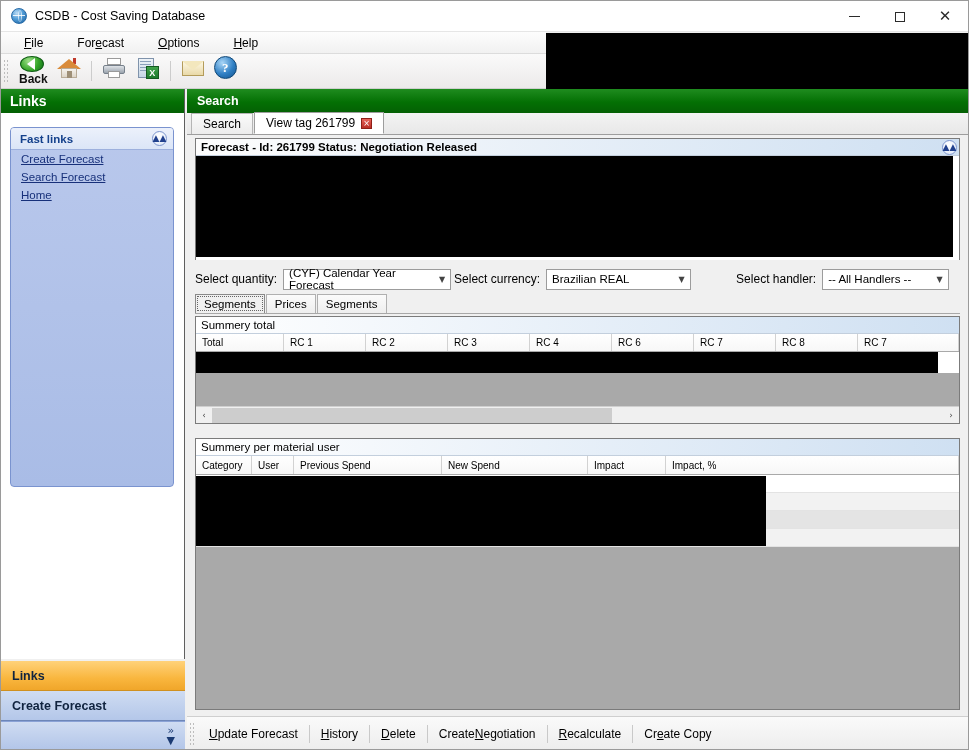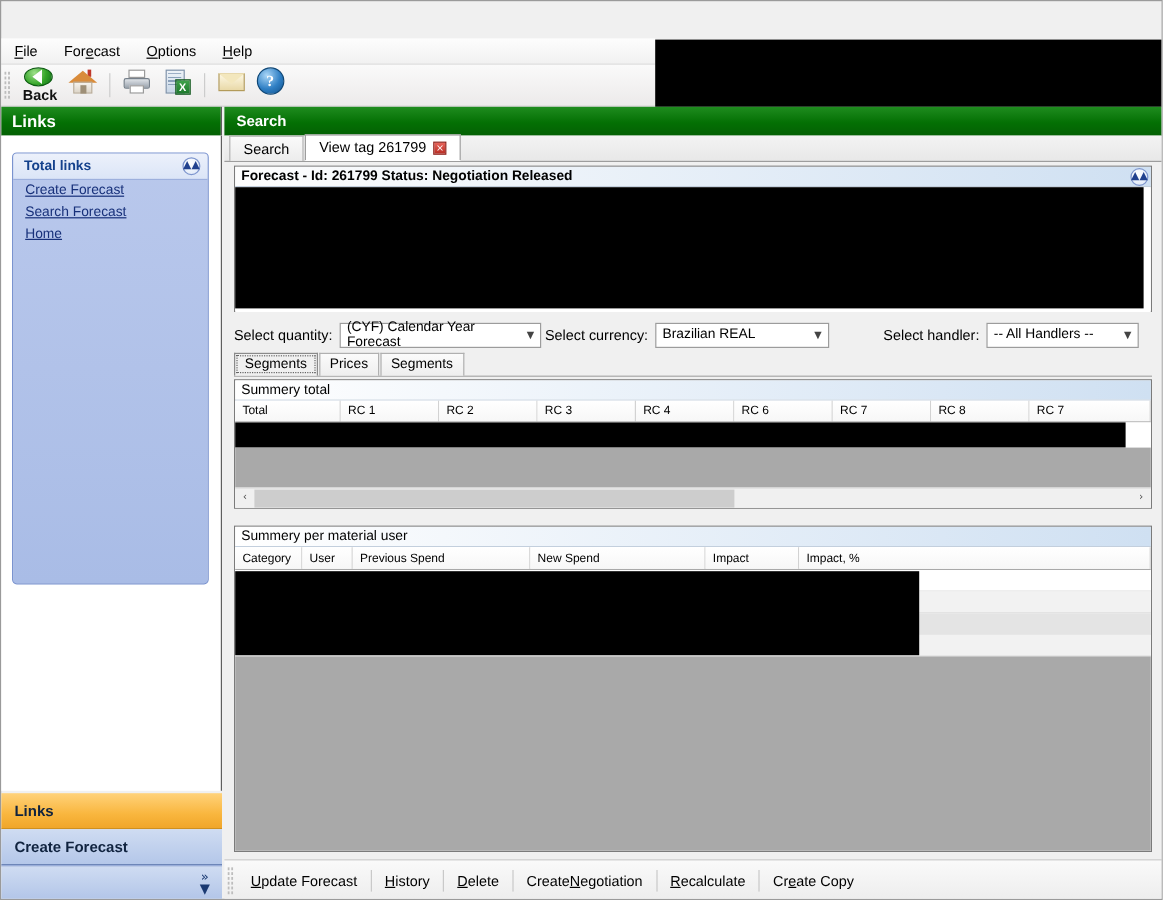--- a/index.html
+++ b/index.html
@@ -54,21 +54,21 @@
   .glyph-max { width: 10px; height: 10px; border: 1px solid #2b2b2b; }
   .glyph-close { font-size: 15px; line-height: 1; font-family: "DejaVu Sans", sans-serif; }
 
   
   .menubar {
     position: absolute; left: 0; top: 31px; width: 545px; height: 22px;
     background: linear-gradient(#fdfdfd, #f1f1f1);
     display: flex; align-items: center;
     border-bottom: 1px solid #dcdcdc;
   }
-  .menu-item { padding: 2px 11px; font-size: 12px; color: #000; }
+  .menu-item { padding: 2px 11px; font-size: 12px; color: #000; margin-left: 12px; }
   .menu-item u { text-decoration: underline; }
 
   
   .toolbar {
     position: absolute; left: 0; top: 53px; width: 545px; height: 35px;
     background: linear-gradient(#fafafa, #eceaea);
     display: flex; align-items: center;
     border-bottom: 1px solid #cfcfcf;
   }
   .grip {
@@ -371,20 +371,35 @@
     height: 24px; display: flex; align-items: center;
   }
   .cmd-btn u { text-decoration: underline; }
   .cmd-sep { width: 1px; height: 18px; background: #c9c9c9; }
 </style>
 </head>
 <body>
 
 <div id="app">
 
+  <div class="titlebar">
+    <div class="app-icon"></div>
+    <span class="title-text">CSDB - Cost Saving Database</span>
+    <div class="win-buttons">
+      <div class="win-btn">
+        <span class="glyph-min"></span>
+      </div>
+      <div class="win-btn">
+        <span class="glyph-max"></span>
+      </div>
+      <div class="win-btn close-btn">
+        <span class="glyph-close">✕</span>
+      </div>
+    </div>
+  </div>
 
   <div class="menubar">
     <div class="menu-item"><u>F</u><span>ile</span></div>
     <div class="menu-item">For<u>e</u>cast</div>
     <div class="menu-item"><u>O</u>ptions</div>
     <div class="menu-item"><u>H</u>elp</div>
   </div>
 
   <div class="toolbar">
     <div class="grip"></div>
@@ -428,21 +443,21 @@
   </div>
 
   <div class="redact redact-top"></div>
 
   <div class="links-header">Links</div>
   <div class="search-header">Search</div>
 
   <div class="navpane">
     <div class="fastlinks-box">
       <div class="fastlinks-title">
-        <span>Total links</span>
+        <span>Fast links</span>
         <span class="chev-btn">▲▲</span>
       </div>
       <a class="fast-link" href="#">Create Forecast</a>
       <a class="fast-link" href="#">Search Forecast</a>
       <a class="fast-link" href="#">Home</a>
     </div>
 
   </div>
 
   <div class="nav-band active nav-band-links">Links</div>

